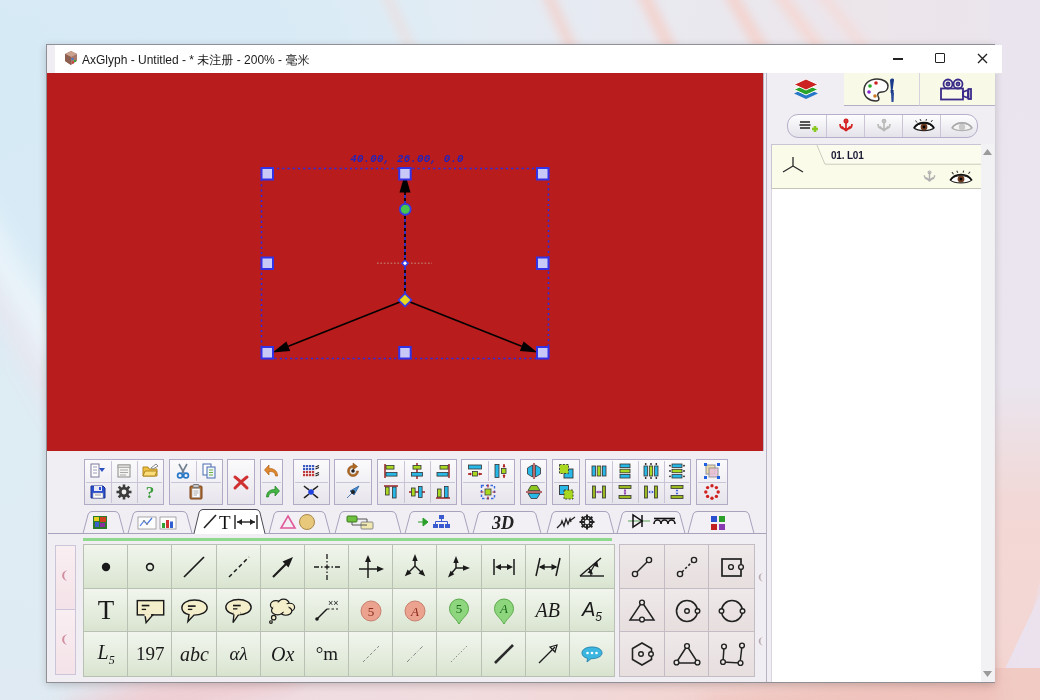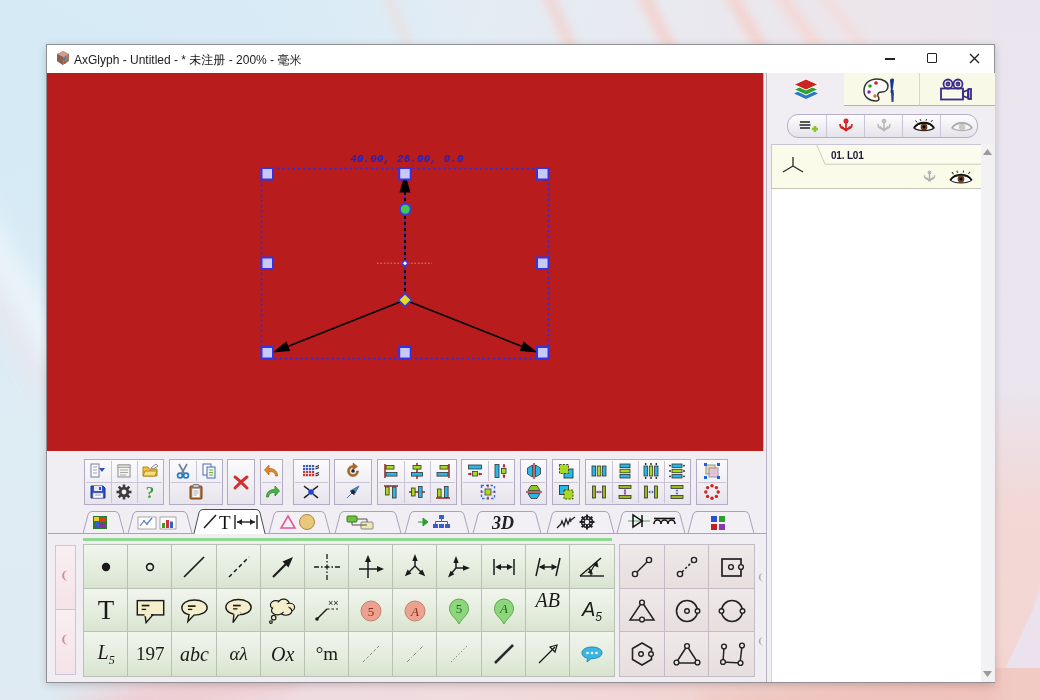--- a/index.html
+++ b/index.html
@@ -33,21 +33,21 @@
     </svg>
 
   <div class="abs" style="left:0;top:668px;width:1040px;height:32px;background:linear-gradient(90deg,rgba(223,234,242,.95) 0%,rgba(223,234,242,.6) 5%,rgba(240,219,226,.85) 14%,rgba(242,218,220,.9) 45%,rgba(242,210,206,.95) 72%,rgba(240,202,195,1) 100%);"></div>
   <div class="abs" style="left:60px;top:676px;width:240px;height:40px;background:rgba(238,180,184,.35);filter:blur(9px);transform:rotate(-14deg);"></div>
   <div class="abs" style="left:700px;top:676px;width:300px;height:50px;background:rgba(238,170,160,.30);filter:blur(10px);transform:rotate(-8deg);"></div>
 </div>
 
 <div class="abs" style="left:46px;top:44px;width:947px;height:637px;
  background:#f0eef2;border:1px solid #8f8f95;box-shadow:0 2px 8px rgba(0,0,0,.18);">
 
-<div class="abs" style="left:0;top:0;width:947px;height:28px;background:#ffffff;border-bottom:1px solid #e4e2e6;">
+<div class="abs" style="left:8px;top:0;width:947px;height:28px;background:#ffffff;border-bottom:1px solid #e4e2e6;">
   <svg class="abs" style="left:9px;top:6px;" width="14" height="15" viewBox="0 0 14 15">
     <polygon points="7,0 13,3 13,10 7,14 1,10 1,3" fill="#a8796a"></polygon>
     <polygon points="7,0 13,3 7,6 1,3" fill="#c9a18e"></polygon>
     <polygon points="1,3 7,6 7,14 1,10" fill="#8d5f50"></polygon>
     <rect x="7.5" y="7" width="2" height="2" fill="#3b7ad0"></rect>
     <rect x="10" y="9" width="2" height="2" fill="#3aa53a"></rect>
     <rect x="8" y="10.5" width="2" height="2" fill="#d03a3a"></rect>
   </svg>
   <div class="abs" style="left:27px;top:7px;font-size:12px;color:#1b1b1b;white-space:nowrap;">AxGlyph - Untitled - * 未注册 - 200% - 毫米</div>
   <div class="abs" style="left:838px;top:13px;width:10px;height:2px;background:#222;"></div>
@@ -765,21 +765,21 @@
           <path d="M15,28 C11,21 5.5,19 5.5,12.5 A9.5,9.5 0 1 1 24.5,12.5 C24.5,19 19,21 15,28 Z" fill="#8ed67e" stroke="#5aa84a" stroke-width="1"></path>
           <text x="15" y="17" text-anchor="middle" font-size="13" fill="#1a6a1a" font-family="Liberation Serif,serif">5</text>
         </svg>
       </div>
       <div class="abs" style="left:433.53px;top:542.70px;width:44.17px;height:43.70px;background:linear-gradient(#f1f5ed,#e2ebdb 65%,#d8e3ce);border:1px solid #b9c0b4;display:flex;align-items:center;justify-content:center;">
         <svg width="30" height="30" viewBox="0 0 30 30">
           <path d="M15,28 C11,21 5.5,19 5.5,12.5 A9.5,9.5 0 1 1 24.5,12.5 C24.5,19 19,21 15,28 Z" fill="#8ed67e" stroke="#5aa84a" stroke-width="1"></path>
           <text x="15" y="17" text-anchor="middle" font-size="13" font-style="italic" fill="#1a6a1a" font-family="Liberation Serif,serif">A</text>
         </svg>
       </div>
-      <div class="abs" style="left:477.70px;top:542.70px;width:44.17px;height:43.70px;background:linear-gradient(#f1f5ed,#e2ebdb 65%,#d8e3ce);border:1px solid #b9c0b4;display:flex;align-items:flex-start;justify-content:center;">
+      <div class="abs" style="left:477.70px;top:542.70px;width:44.17px;height:43.70px;background:linear-gradient(#f1f5ed,#e2ebdb 65%,#d8e3ce);border:1px solid #b9c0b4;display:flex;align-items:center;justify-content:center;">
         <span style="font-family:Liberation Serif,serif;font-style:italic;font-size:20px;color:#1a1a1a;">AB</span>
       </div>
       <div class="abs" style="left:521.87px;top:542.70px;width:44.17px;height:43.70px;background:linear-gradient(#f1f5ed,#e2ebdb 65%,#d8e3ce);border:1px solid #b9c0b4;display:flex;align-items:center;justify-content:center;">
         <span style="font-family:Liberation Sans, sans-serif;font-style:italic;font-size:20px;color:#1a1a1a;">A<sub style="font-size:12px;">5</sub></span>
       </div>
       <div class="abs" style="left:36.00px;top:586.40px;width:44.17px;height:43.70px;background:linear-gradient(#f1f5ed,#e2ebdb 65%,#d8e3ce);border:1px solid #b9c0b4;display:flex;align-items:center;justify-content:center;">
         <span style="font-family:Liberation Serif,serif;font-style:italic;font-size:20px;color:#1a1a1a;">L<sub style="font-size:12px;">5</sub></span>
       </div>
       <div class="abs" style="left:80.17px;top:586.40px;width:44.17px;height:43.70px;background:linear-gradient(#f1f5ed,#e2ebdb 65%,#d8e3ce);border:1px solid #b9c0b4;display:flex;align-items:center;justify-content:center;">
         <span style="font-family:Liberation Serif,serif;font-size:19px;color:#1a1a1a;">197</span>

